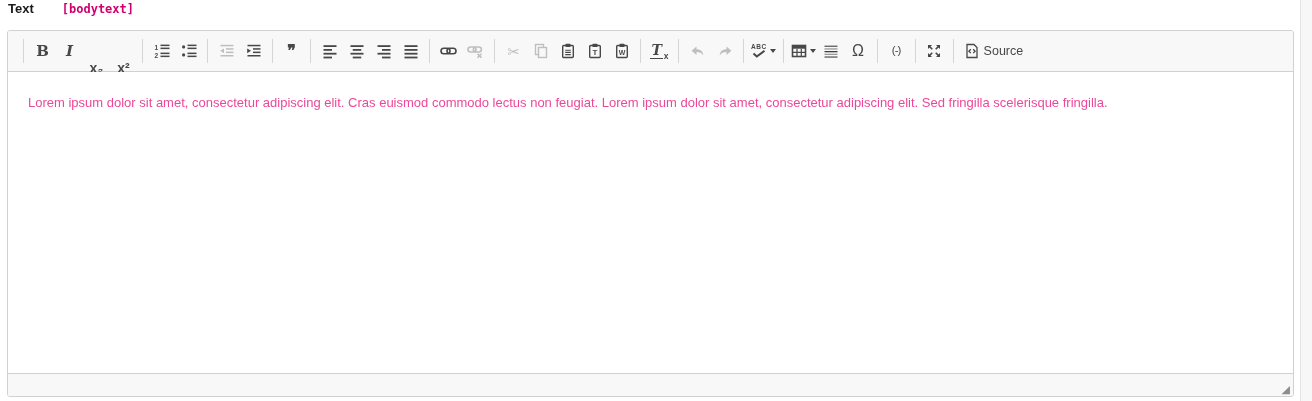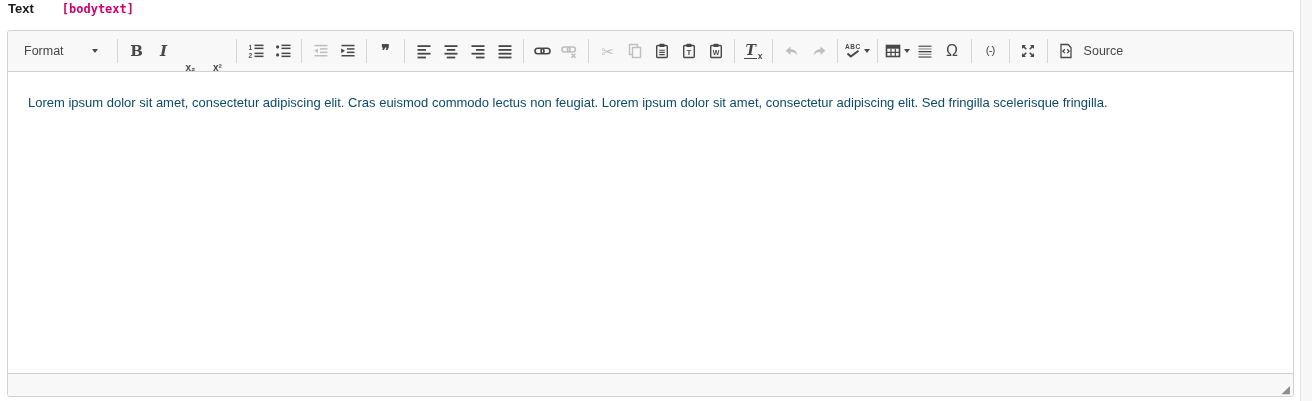--- a/index.html
+++ b/index.html
@@ -32,40 +32,40 @@
 
   .sep { width:1px; height:24px; background:#d5d5d5; margin:0 5px; flex:0 0 1px; }
 
   .btn { height:26px; min-width:27px; padding:0 2px; display:inline-flex; align-items:center;
     justify-content:center; border-radius:2px; cursor:pointer; color:#484848; }
   .btn.disabled { opacity:0.32; cursor:default; }
 
   .glyph { font-weight:bold; font-size:14px; color:#484848; line-height:1; }
   .g-serif { font-family:"DejaVu Serif", serif; font-size:15px; }
   .g-italic { font-family:"DejaVu Serif", serif; font-style:italic; font-size:15px; }
-  .g-sub { font-size:10px;margin-top:33px; }
+  .g-sub { font-size:14px;margin-top:33px; }
   .g-quote { font-size:16px; }
   .g-cut { font-size:15px; font-weight:normal; }
   .g-omega { font-size:16px; font-weight:normal; }
   .g-dash { font-size:11.5px; font-weight:normal; letter-spacing:-1px; }
 
   .rf { display:inline-flex; align-items:flex-end; }
   .rf-t { font-family:"DejaVu Serif", serif; font-style:italic; font-weight:bold; font-size:14px;
     border-bottom:1.5px solid #484848; padding:0 1px 1px 1px; line-height:1; }
   .rf-x { font-size:8.5px; font-weight:bold; margin-left:1px; line-height:1; margin-bottom:-1px; }
 
   .spell { display:flex; flex-direction:column; align-items:center; line-height:1; }
   .spell-abc { font-size:6.5px; font-weight:bold; letter-spacing:0.5px; color:#484848; }
   .btn .caret { margin-left:3px; }
 
-  .src-btn { display:inline-flex; align-items:center; gap:10px; height:26px; padding:0 5px; cursor:pointer; }
+  .src-btn { display:inline-flex; align-items:center; gap:4px; height:26px; padding:0 5px; cursor:pointer; }
   .src-label { font-size:12.5px; color:#474747; }
 
   .content { flex:1 1 auto; background:#fff; padding:21px 20px 0 20px; overflow:hidden; cursor:text; }
-  .content p { margin:0; font-size:13px; line-height:1.5; color:#0c4a6e; }
+  .content p { margin:0; font-size:13px; line-height:1.5; color:#ec4899; }
 
   .bottombar { flex:0 0 23px; background:#f8f8f8; border-top:1px solid #d1d1d1;
     border-radius:0 0 2px 2px; position:relative; }
   .resize-handle { position:absolute; right:3px; bottom:1px; font-size:11px; line-height:1;
     color:#8d8d8d; cursor:nwse-resize; }
 
   .right-strip { position:absolute; right:0; top:0; bottom:0; width:12px;
     background:#f7f7f7; border-left:1px solid #e4e4e4; }
 
   svg { display:block; }
@@ -77,24 +77,20 @@
 
 <div class="label-row">
   <span class="field-label">Text</span>
   <span class="machine-name">[bodytext]</span>
 </div>
 
 <div class="editor">
 
   <div class="toolbar">
 
-    <div class="combo">
-      <span class="combo-label">Format</span>
-      <span class="caret"></span>
-    </div>
 
     <div class="sep"></div>
 
     <div class="btn">
       <span class="glyph g-serif">B</span>
     </div>
     <div class="btn">
       <span class="glyph g-italic">I</span>
     </div>
     <div class="btn">

